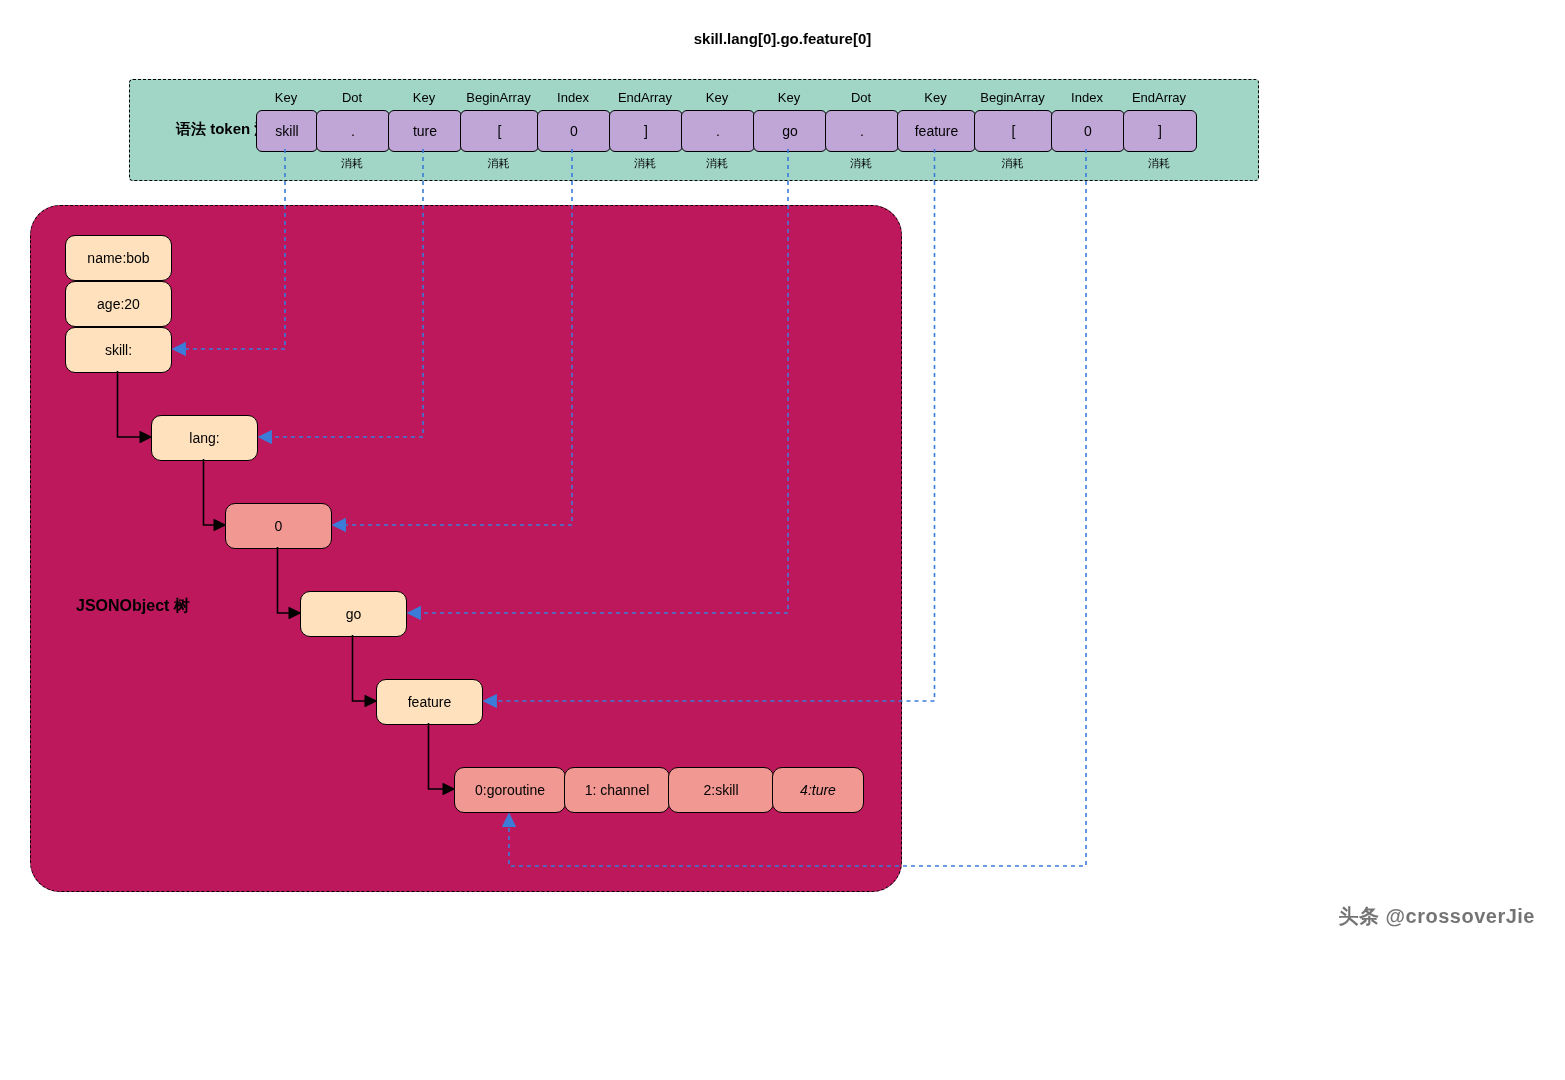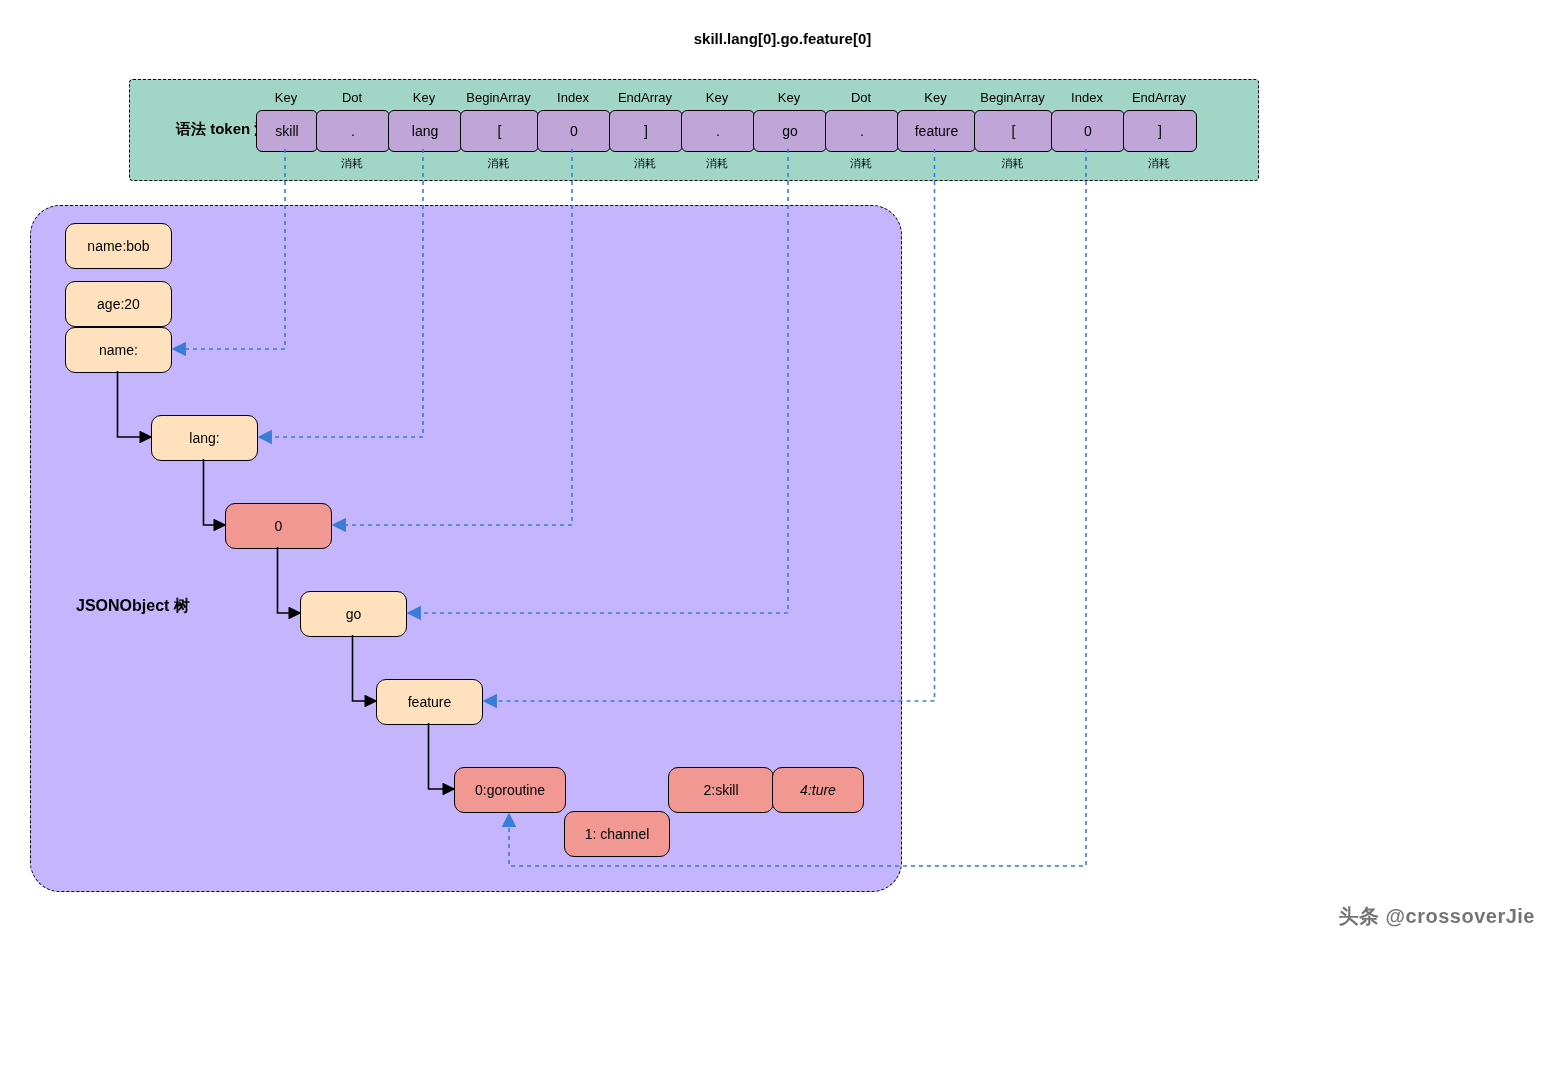--- a/index.html
+++ b/index.html
@@ -71,21 +71,21 @@
     font-size: 11px;
   }
 
   
   .tree-panel {
     position: absolute;
     left: 30px;
     top: 205px;
     width: 870px;
     height: 685px;
-    background: #c4b5fd;
+    background: #be185d;
     border: 1.5px dashed #000;
     border-radius: 30px;
   }
   .tree-title {
     position: absolute;
     left: 45px;
     top: 390px;
     font-weight: bold;
     font-size: 16px;
   }
@@ -131,21 +131,21 @@
   <div class="expr-title">skill.lang[0].go.feature[0]</div>
 
   <div class="token-panel">
     <div class="token-panel-title">语法 token 流</div>
     <div id="token-host">
         <div class="token-cell" style="left: 126px; width: 60px;">skill</div>
         <div class="token-type" style="left: 126px; width: 60px;">Key</div>
         <div class="token-cell" style="left: 186px; width: 72px;">.</div>
         <div class="token-type" style="left: 186px; width: 72px;">Dot</div>
         <div class="token-consume" style="left: 186px; width: 72px;">消耗</div>
-        <div class="token-cell" style="left: 258px; width: 72px;">lang</div>
+        <div class="token-cell" style="left: 258px; width: 72px;">ture</div>
         <div class="token-type" style="left: 258px; width: 72px;">Key</div>
         <div class="token-cell" style="left: 330px; width: 77px;">[</div>
         <div class="token-type" style="left: 330px; width: 77px;">BeginArray</div>
         <div class="token-consume" style="left: 330px; width: 77px;">消耗</div>
         <div class="token-cell" style="left: 407px; width: 72px;">0</div>
         <div class="token-type" style="left: 407px; width: 72px;">Index</div>
         <div class="token-cell" style="left: 479px; width: 72px;">]</div>
         <div class="token-type" style="left: 479px; width: 72px;">EndArray</div>
         <div class="token-consume" style="left: 479px; width: 72px;">消耗</div>
         <div class="token-cell" style="left: 551px; width: 72px;">.</div>
@@ -167,29 +167,29 @@
         <div class="token-type" style="left: 993px; width: 72px;">EndArray</div>
         <div class="token-consume" style="left: 993px; width: 72px;">消耗</div>
       </div>
   </div>
 
   <div class="tree-panel">
     <div class="tree-title">JSONObject 树</div>
   </div>
 
   <div id="node-host">
-      <div class="node" style="left: 65px; top: 223px; width: 105px; text-align: center;">name:bob</div>
+      <div class="node" style="left: 65px; top: 235px; width: 105px; text-align: center;">name:bob</div>
       <div class="node" style="left: 65px; top: 281px; width: 105px;">age:20</div>
-      <div class="node" style="left: 65px; top: 327px; width: 105px;">name:</div>
+      <div class="node" style="left: 65px; top: 327px; width: 105px;">skill:</div>
       <div class="node" style="left: 151px; top: 415px; width: 105px;">lang:</div>
       <div class="node red" style="left: 225px; top: 503px; width: 105px;">0</div>
       <div class="node" style="left: 300px; top: 591px; width: 105px;">go</div>
       <div class="node" style="left: 376px; top: 679px; width: 105px;">feature</div>
       <div class="node red" style="left: 454px; top: 767px; width: 110px;">0:goroutine</div>
-      <div class="node red" style="left: 564px; top: 767px; width: 104px; margin-top: 44px;">1: channel</div>
+      <div class="node red" style="left: 564px; top: 767px; width: 104px;">1: channel</div>
       <div class="node red" style="left: 668px; top: 767px; width: 104px;">2:skill</div>
       <div class="node red" style="left: 772px; top: 767px; width: 90px; font-style: italic;">4:ture</div>
     </div>
 
   <svg class="lines">
     <defs>
       <marker id="arrowBlack" viewBox="0 0 10 10" refX="9" refY="5" markerWidth="8" markerHeight="8" orient="auto-start-reverse">
         <path d="M 0 0 L 10 5 L 0 10 z" fill="#000"></path>
       </marker>
       <marker id="arrowBlue" viewBox="0 0 10 10" refX="9" refY="5" markerWidth="9" markerHeight="9" orient="auto-start-reverse">

